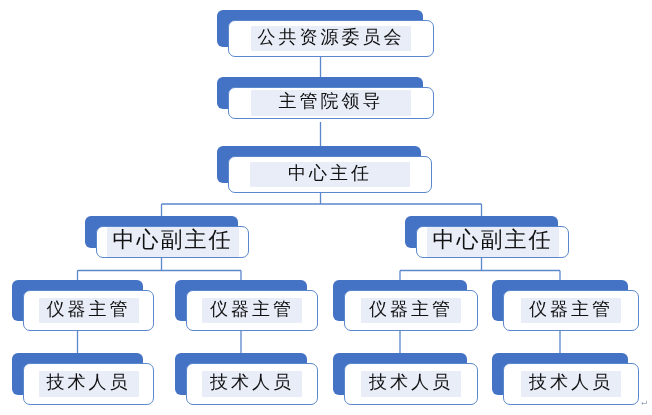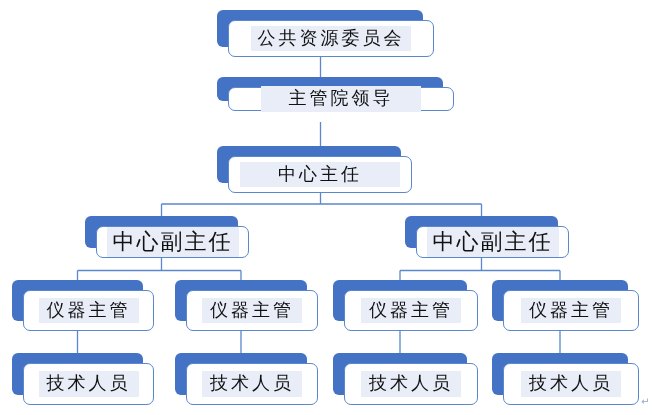--- a/index.html
+++ b/index.html
@@ -7,20 +7,21 @@
     padding: 0;
     background: #ffffff;
     font-family: "Liberation Sans", "DejaVu Sans", sans-serif;
   }
   #canvas {
     position: relative;
     width: 652px;
     height: 415px;
     background: #ffffff;
     overflow: hidden;
+    font-family: Liberation Mono, monospace;
   }
   #connectors {
     position: absolute;
     left: 0; top: 0;
     width: 652px; height: 415px;
   }
   .node {
     position: absolute;
   }
   .node .shadow {
@@ -52,22 +53,22 @@
     letter-spacing: 3px;
     line-height: 1.1;
     white-space: nowrap;
   }
   .wide  .hl { min-width: 148px; }
   .mid   .hl { min-width: 114px; font-size: 22px; letter-spacing: 2px; }
   .small .hl { min-width: 88px; }
 
   
   #n1  { left: 228px; top:  20px; width: 206px; height: 37px; }
-  #n2  { left: 228px; top:  87px; width: 206px; height: 24px; padding-left: 20px; }
-  #n3  { left: 228px; top: 156px; width: 184px; height: 37px; }
+  #n2  { left: 228px; top:  87px; width: 206px; height: 32px; }
+  #n3  { left: 228px; top: 156px; width: 164px; height: 37px; padding-left: 40px; }
   #n4  { left:  96px; top: 226px; width: 153px; height: 32px; }
   #n5  { left: 416px; top: 226px; width: 153px; height: 32px; }
   #n6  { left:  23px; top: 290px; width: 131px; height: 41px; }
   #n7  { left: 186px; top: 290px; width: 132px; height: 41px; }
   #n8  { left: 344px; top: 290px; width: 134px; height: 41px; }
   #n9  { left: 503px; top: 290px; width: 136px; height: 41px; }
   #n10 { left:  23px; top: 363px; width: 131px; height: 42px; }
   #n11 { left: 186px; top: 363px; width: 132px; height: 42px; }
   #n12 { left: 344px; top: 363px; width: 134px; height: 42px; }
   #n13 { left: 503px; top: 363px; width: 136px; height: 42px; }

